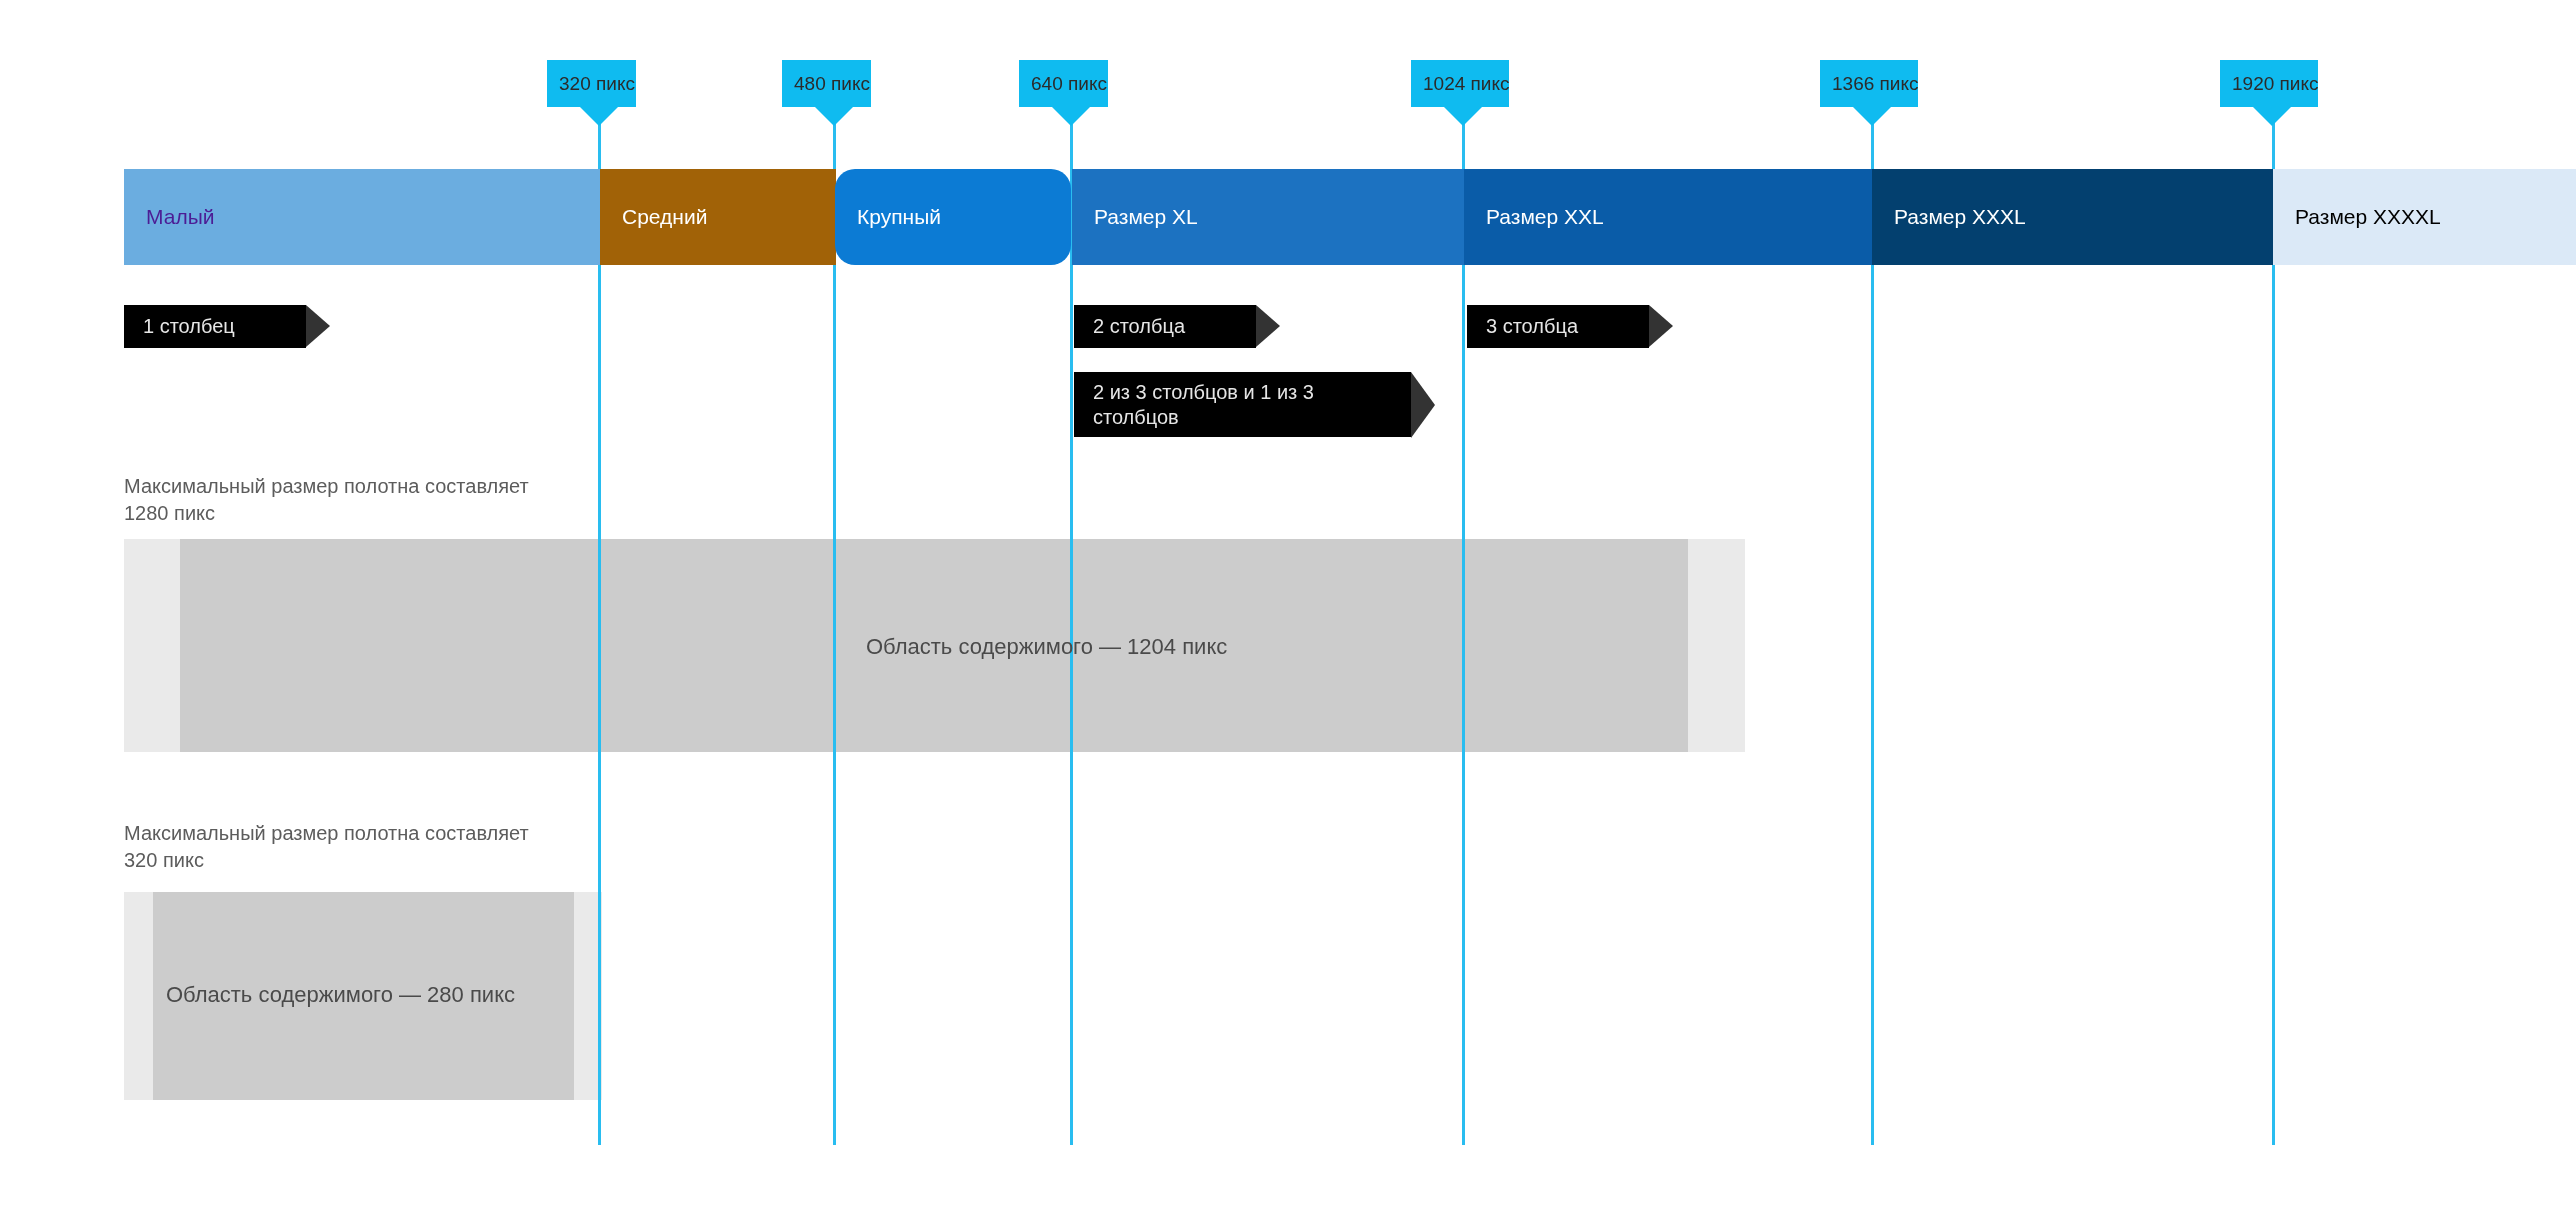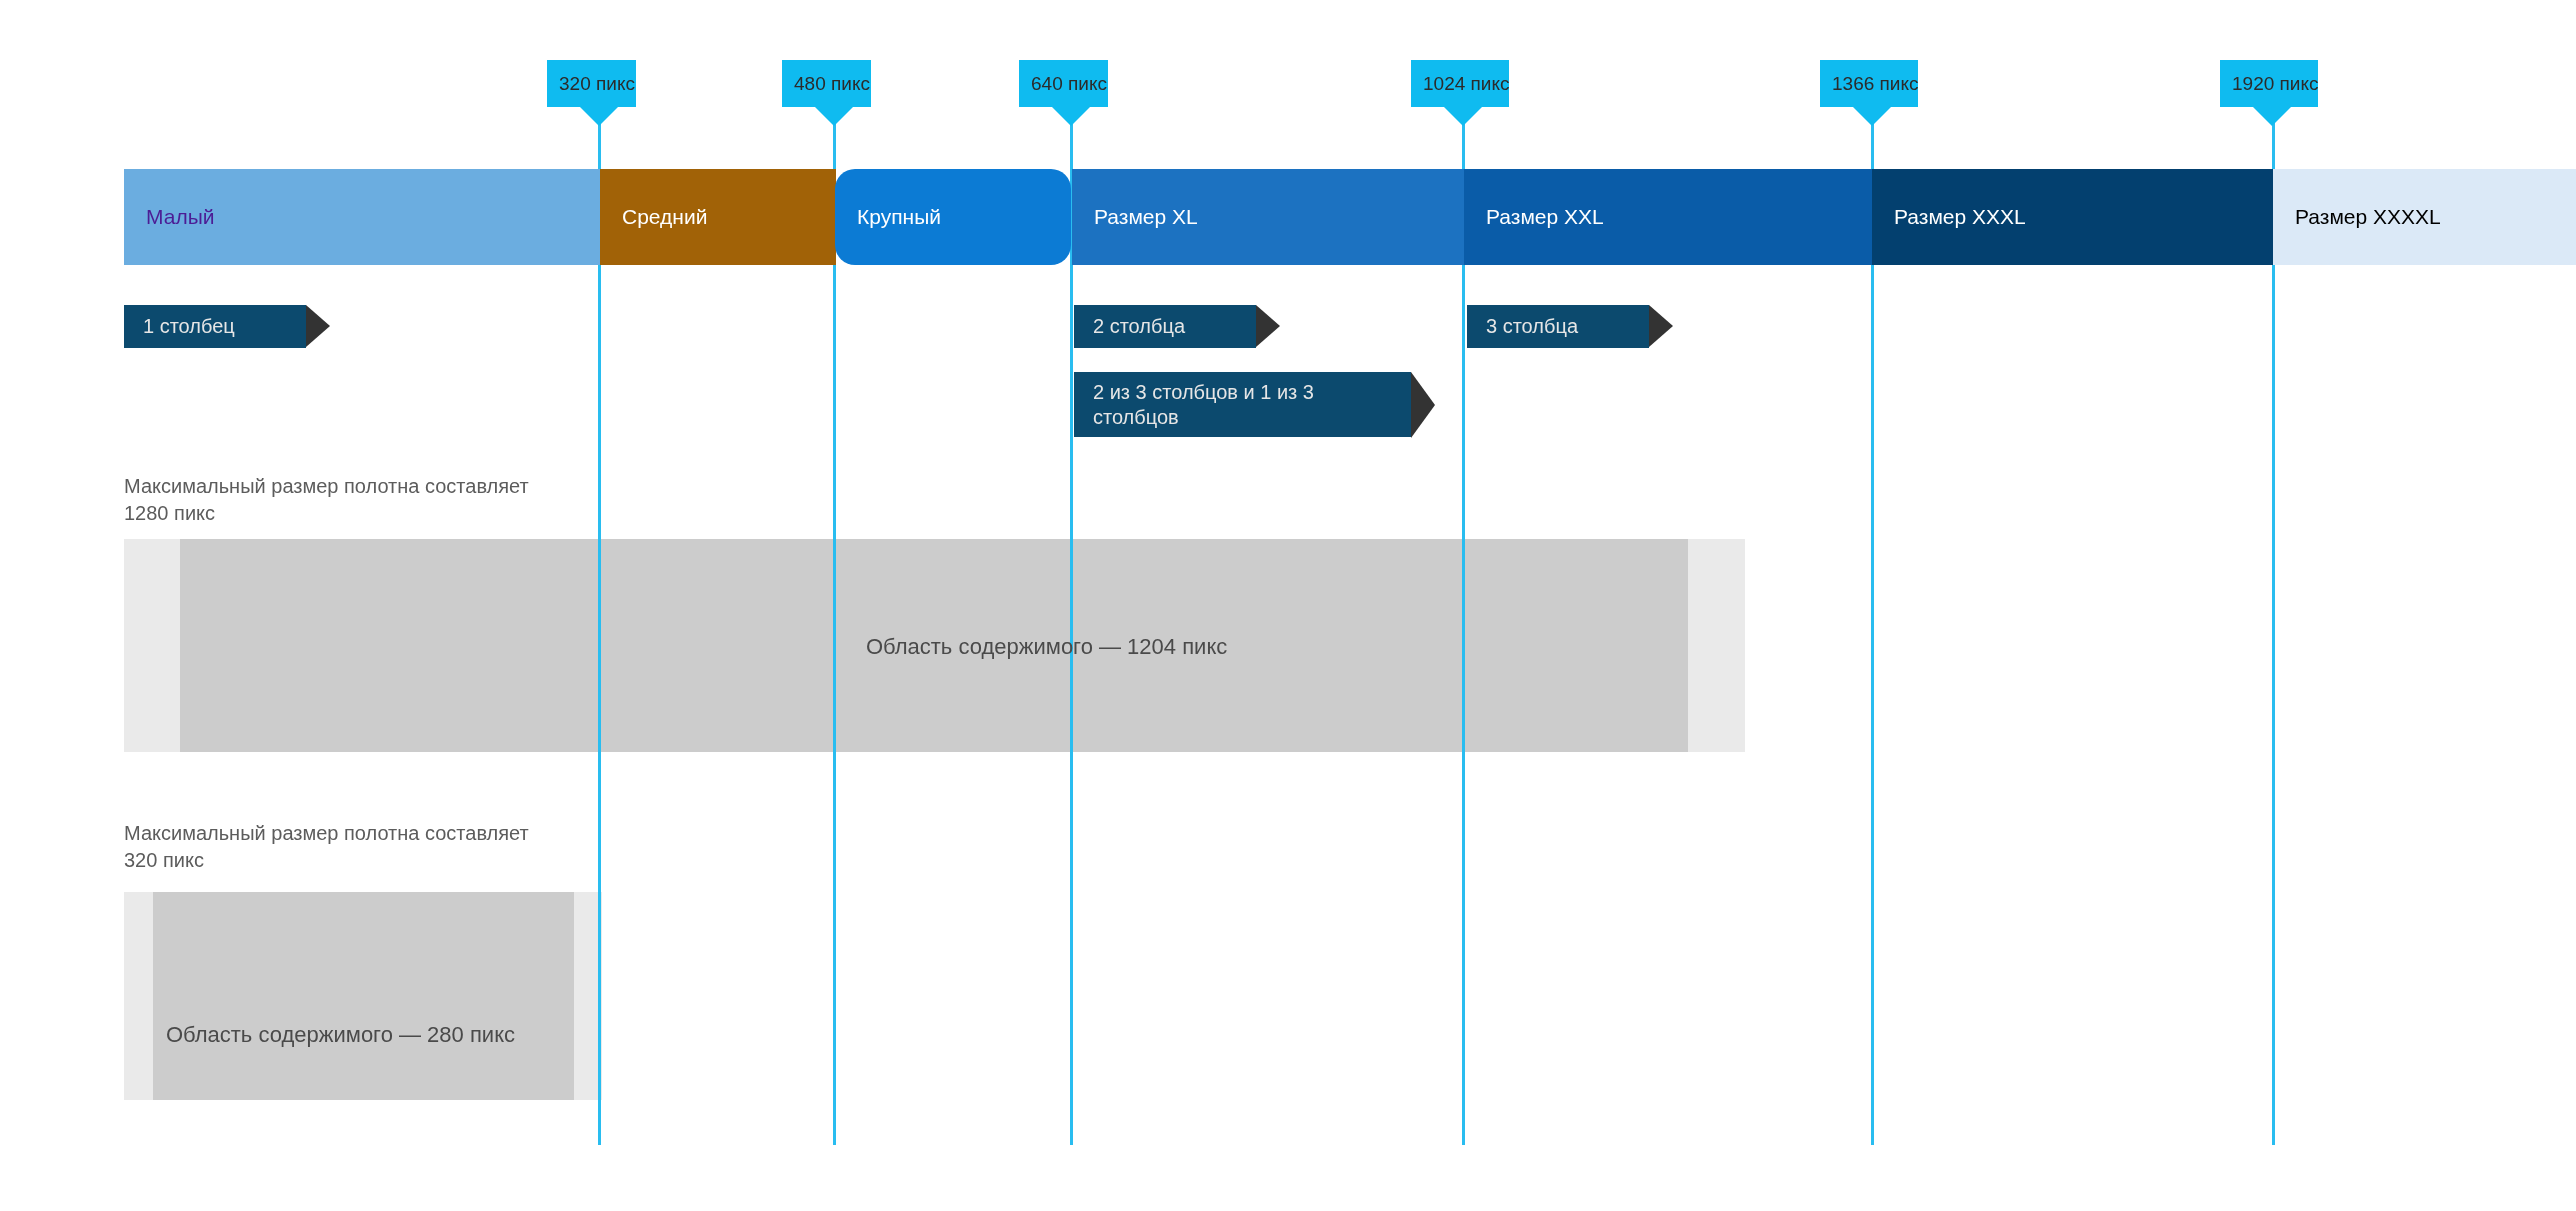--- a/index.html
+++ b/index.html
@@ -58,21 +58,21 @@
     left:22px;
     top:50%;
     transform:translateY(-50%);
     font-size:21px;
     white-space:nowrap;
   }
 
   
   .callout{
     position:absolute;
-    background:#0c4a6e;
+    background:#000000;
     color:#e6e6e6;
     font-size:20px;
     box-sizing:border-box;
     padding:0 19px;
     display:flex;
     align-items:center;
   }
   .callout .chev{
     position:absolute;
     right:-24.4px;top:0;
@@ -172,15 +172,15 @@
 320 пикс</div>
     <div class="canvas-outer" style="left: 124px; top: 892px; width: 478px; height: 208px;"></div>
     <div class="canvas-inner" style="left: 153px; top: 892px; width: 421px; height: 208px;"></div>
     <div class="bp-line" style="left: 598px; top: 265px; height: 879px;"></div>
     <div class="bp-line" style="left: 833px; top: 265px; height: 879px;"></div>
     <div class="bp-line" style="left: 1070px; top: 265px; height: 879px;"></div>
     <div class="bp-line" style="left: 1462px; top: 265px; height: 879px;"></div>
     <div class="bp-line" style="left: 1871px; top: 265px; height: 879px;"></div>
     <div class="bp-line" style="left: 2272px; top: 265px; height: 879px;"></div>
     <div class="canvas-label" style="left: 866px; top: 634px;">Область содержимого — 1204 пикс</div>
-    <div class="canvas-label" style="left: 166px; top: 982px; margin-top: 40px;">Область содержимого — 280 пикс</div>
+    <div class="canvas-label" style="left: 166px; top: 982px;">Область содержимого — 280 пикс</div>
   </div>
 
 
 </body></html>

